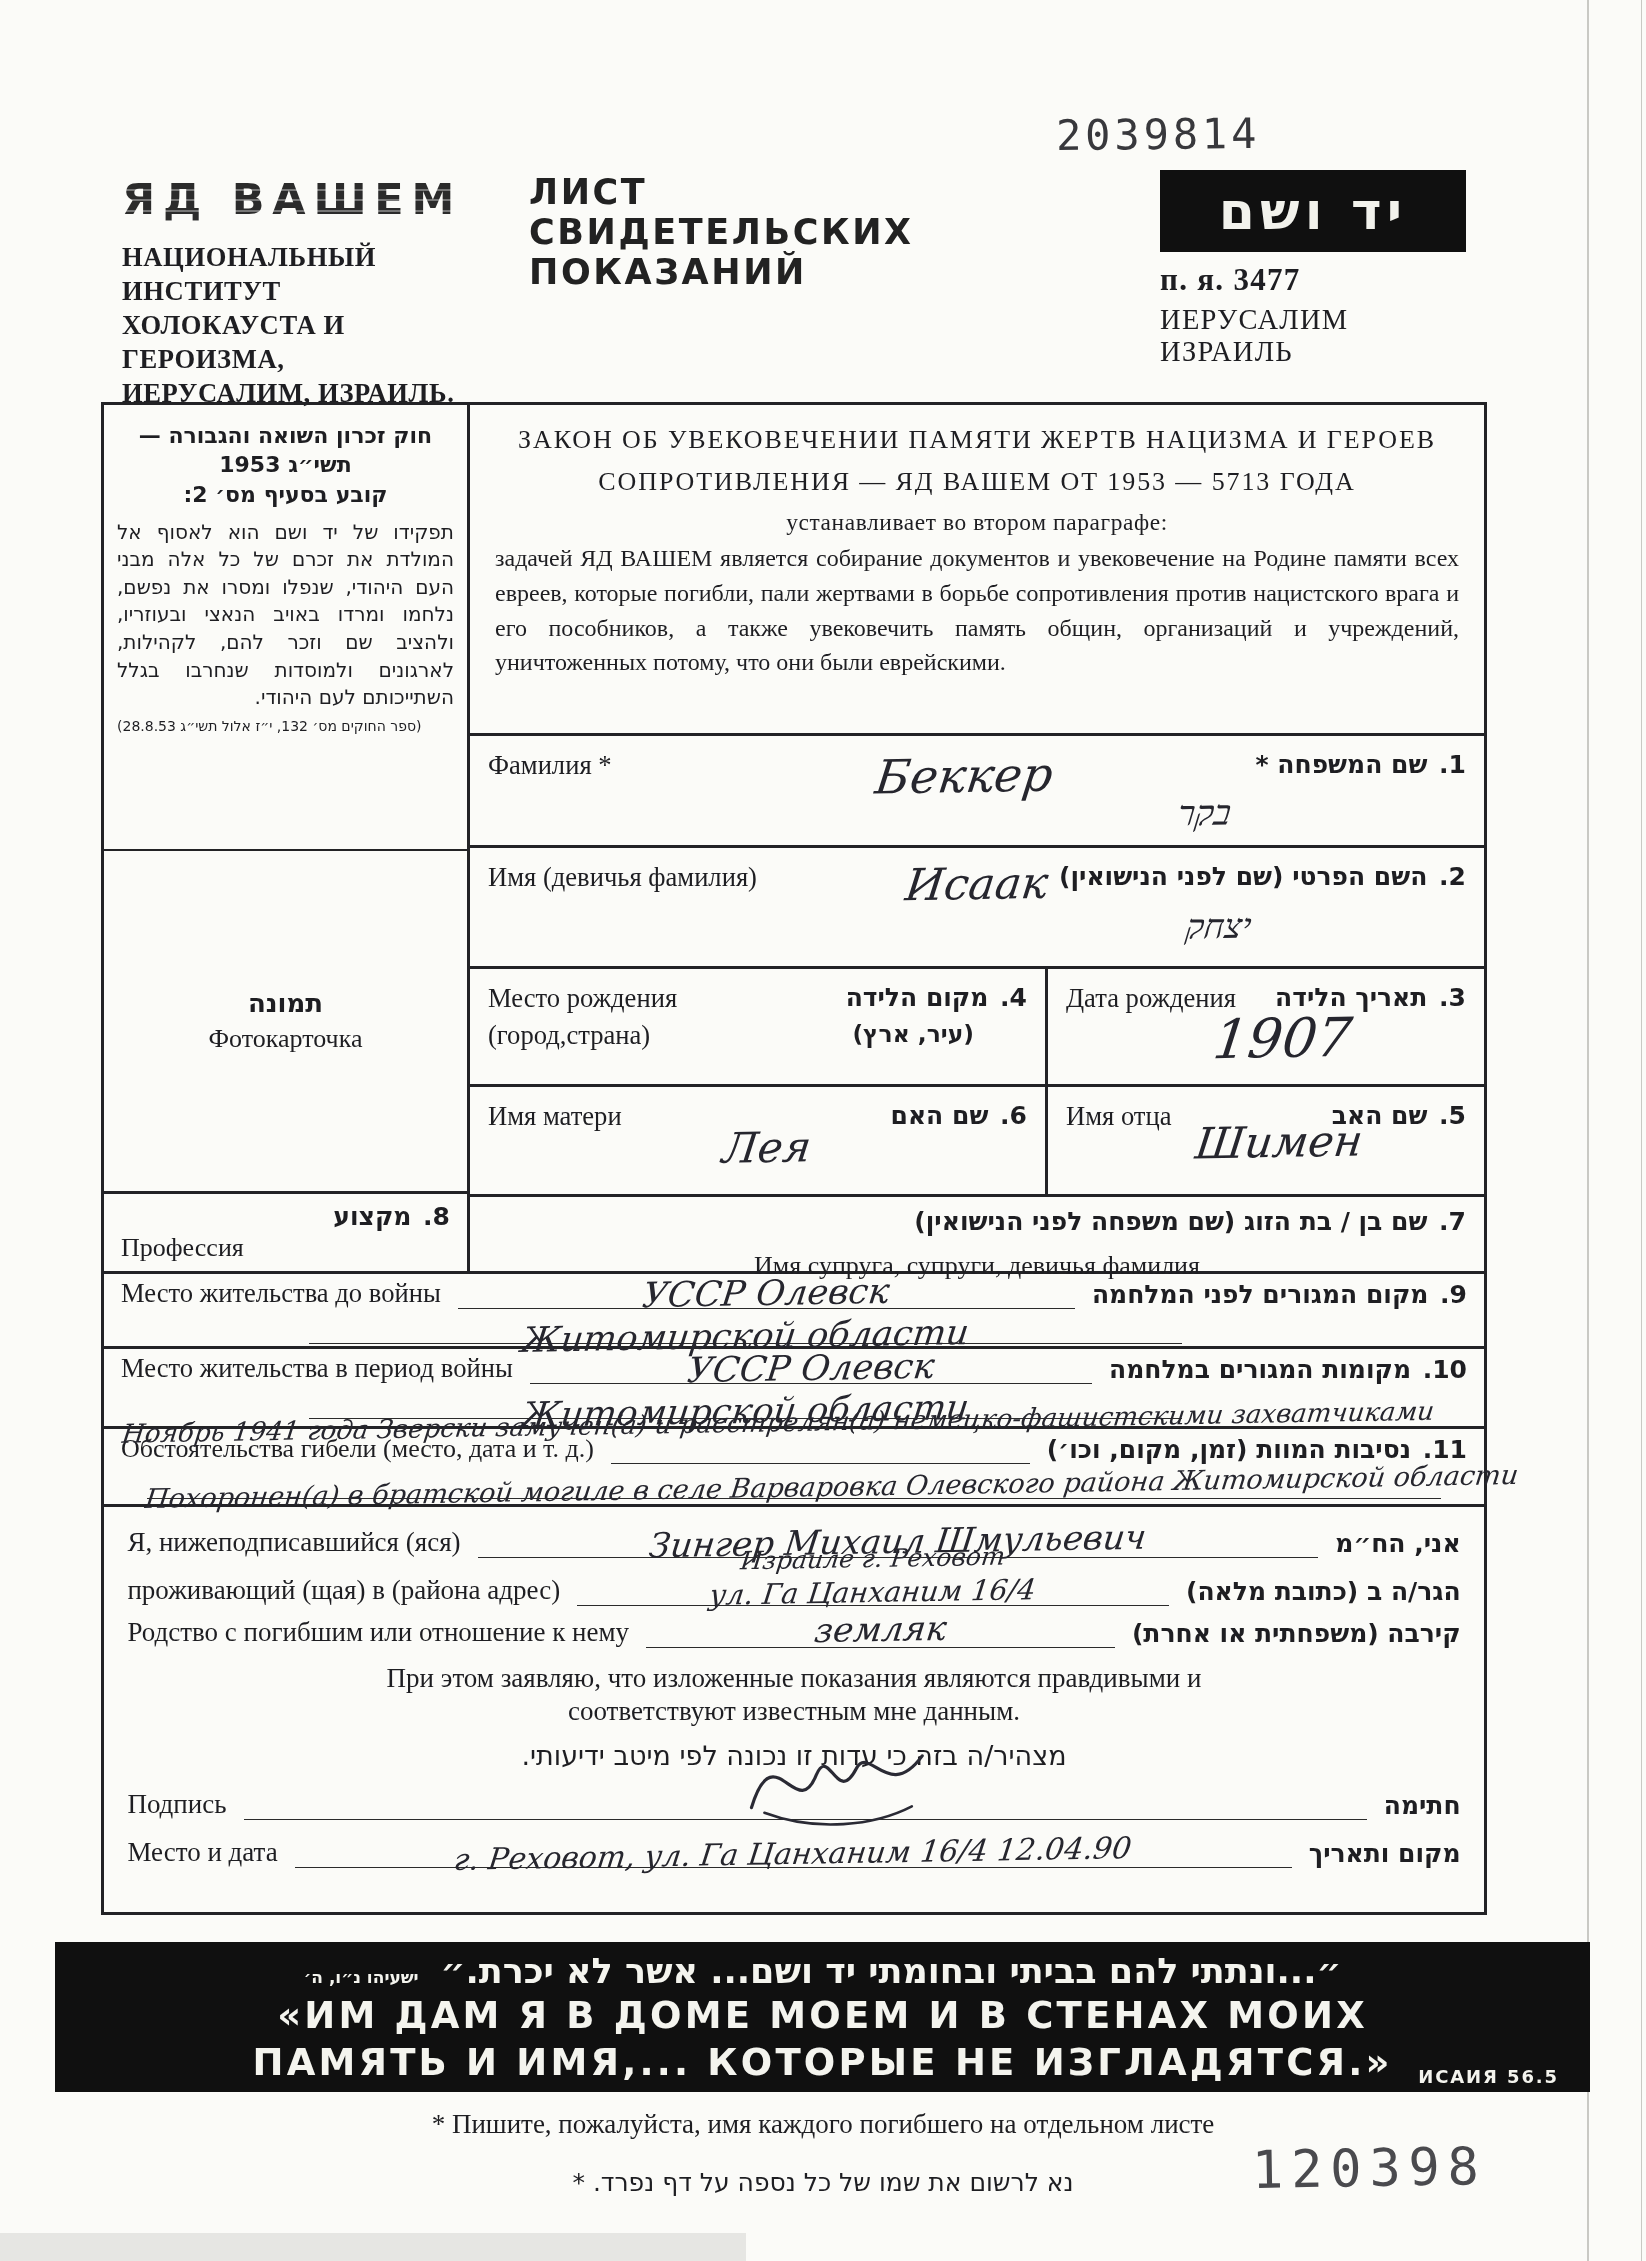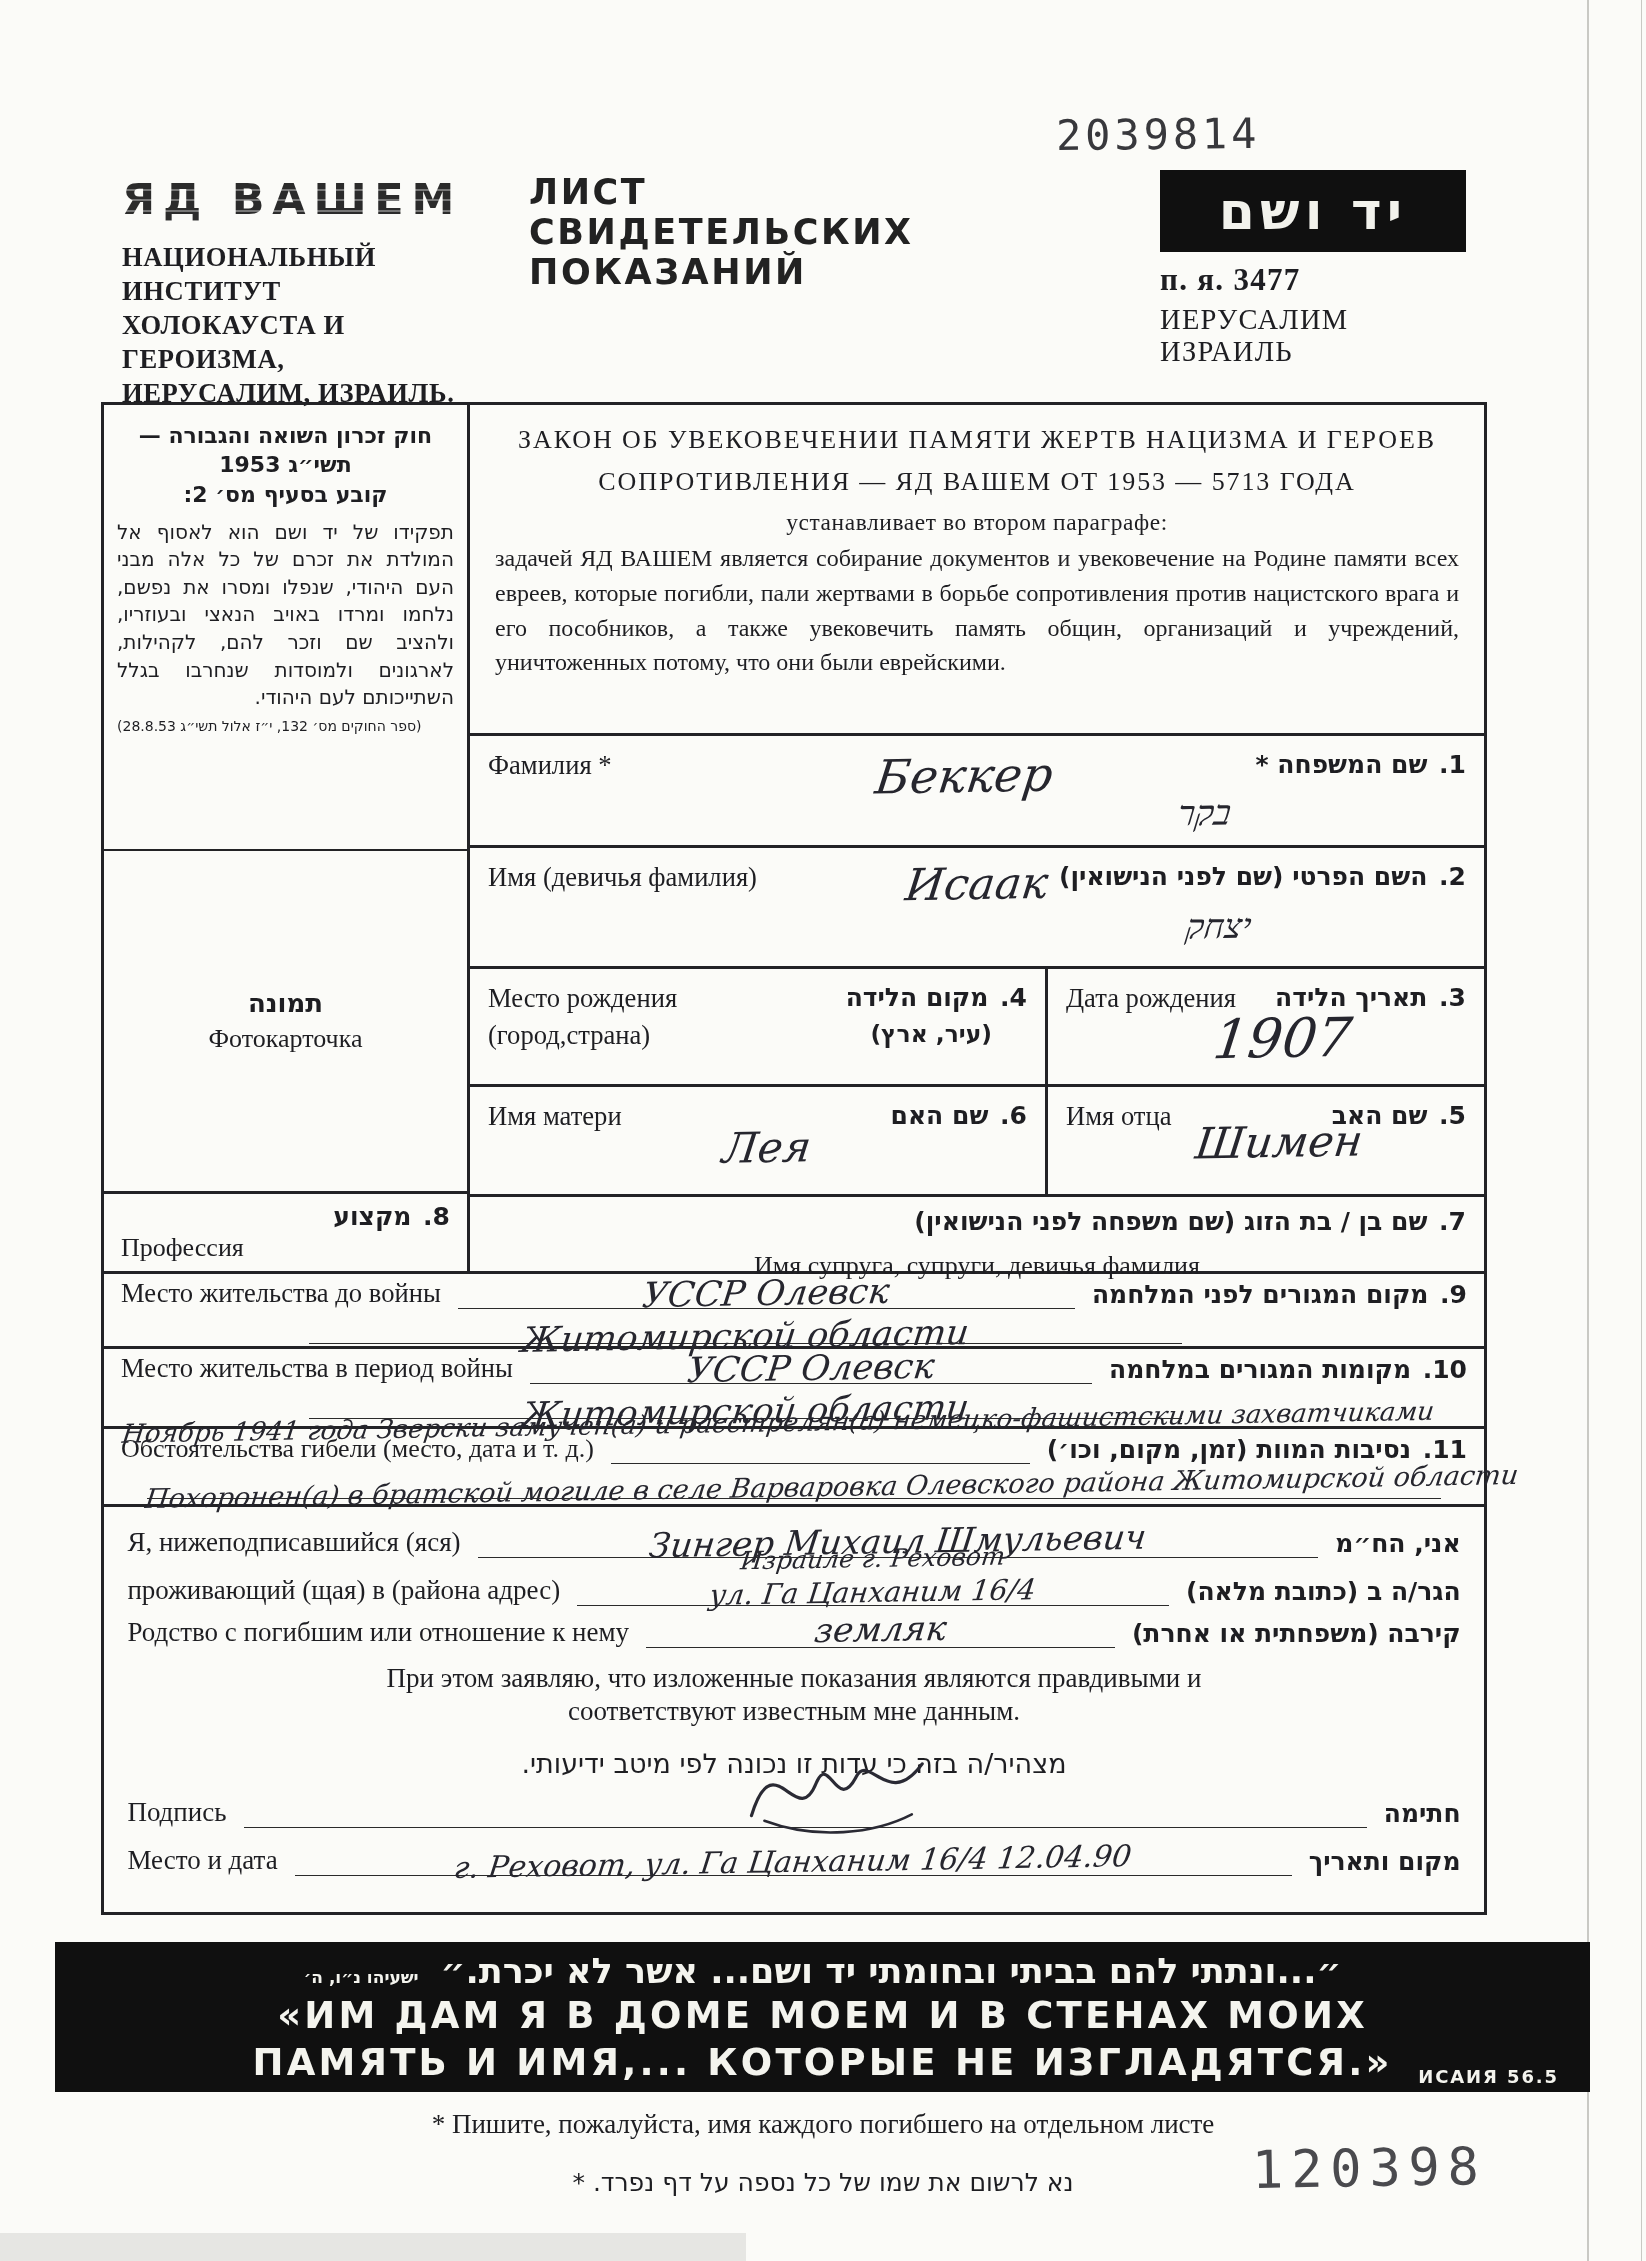--- a/index.html
+++ b/index.html
@@ -63,21 +63,21 @@
   .law-title { text-align:center; font-size:26px; letter-spacing:1.9px; line-height:1.6; }
   .law-sub { text-align:center; font-size:23.4px; margin-top:6.5px; letter-spacing:0.6px; }
   .law-body { margin-top:5px; font-size:24px; line-height:1.45; text-align:justify; }
   .mrow { border-top:3.2px solid #232326; position:relative; }
   .r1 { height:112px; } .r2 { height:121px; } .r34 { height:118px; display:flex; } .r56 { height:110px; display:flex; } .r7 { flex:1; }
   .c-left { width:57%; border-right:3.2px solid #232326; position:relative; }
   .c-right { flex:1; position:relative; }
   .fc-ru { position:absolute; left:18px; top:14.3px; font-size:26.6px; white-space:nowrap; }
   .fc-ru2 { position:absolute; left:18px; top:51px; font-size:26.6px; }
   .fc-he { position:absolute; right:18px; top:14.3px; }
-  .fc-he2 { position:absolute; right:53px; top:51px; font-family:"DejaVu Sans", sans-serif; font-weight:bold; font-size:23.4px; direction:rtl; }
+  .fc-he2 { position:absolute; right:71px; top:51px; font-family:"DejaVu Sans", sans-serif; font-weight:bold; font-size:23.4px; direction:rtl; }
 
   
   .hw { font-family:"DejaVu Serif", serif; font-style:italic; color:#26262e; display:inline-block; transform:skewX(-8deg) rotate(-1deg); white-space:nowrap; }
   .hw-sur { position:absolute; left:40%; top:11.7px; font-size:47px; }
   .hw-sur-he { position:absolute; right:25%; top:57px; font-size:35px; direction:rtl; }
   .hw-name { position:absolute; left:43%; top:10.4px; font-size:44px; }
   .hw-name-he { position:absolute; right:23%; top:58px; font-size:34px; direction:rtl; }
   .hw-year { position:absolute; left:38%; top:38px; font-size:54px; }
   .hw-mother { position:absolute; left:44%; top:36px; font-size:42px; }
   .hw-father { position:absolute; left:34%; top:30px; font-size:43px; }
@@ -106,21 +106,21 @@
   .dlab { font-size:27px; white-space:nowrap; }
   .dfill { flex:1; border-bottom:1.9px solid #2b2b2b; text-align:center; position:relative; }
   .dhe { font-family:"DejaVu Sans", sans-serif; font-weight:bold; font-size:25px; direction:rtl; white-space:nowrap; }
   .dl1 { height:39px; } .dl1 .hw { font-size:34px; position:relative; bottom:-3.9px; }
   .dl2 { height:38px; margin-top:10.4px; }
   .addr-top { position:absolute; left:0; right:0; top:-28.5px; font-size:25px; }
   .dl2 .hw.main { font-size:28.5px; position:relative; bottom:-3.9px; }
   .dl3 { height:35px; margin-top:6.5px; } .dl3 .hw { font-size:34px; position:relative; bottom:-2.6px; }
   .stmt { text-align:center; font-size:27px; margin-top:14.3px; line-height:1.25; }
   .stmt2 { text-align:center; font-size:27px; }
-  .stmt-he { text-align:center; font-size:27px; margin-top:21px; direction:rtl; font-family:"DejaVu Sans", sans-serif; }
+  .stmt-he { text-align:center; font-size:27px; margin-top:13px; direction:rtl; font-family:"DejaVu Sans", sans-serif; }
   .dl-sig { height:43px; margin-top:6.5px; } 
   .sig-svg { position:absolute; left:44%; bottom:-7.8px; overflow:visible; }
   .dl-pd { height:40px; margin-top:7.8px; } .dl-pd .hw { font-size:30px; position:relative; bottom:-3.9px; }
 
   
   .banner { position:absolute; left:55px; top:1942px; width:1535px; height:150px; background:#101010; color:#f4f4ee; padding:9px 28.5px 5.2px; }
   .b-he { display:flex; direction:rtl; justify-content:center; align-items:baseline; gap:22px; font-family:"DejaVu Sans", sans-serif; font-weight:bold; font-size:35px; }
   .b-src { font-size:17px; font-weight:bold; }
   .b-ru { text-align:center; font-family:"DejaVu Sans", sans-serif; font-weight:bold; font-size:37px; letter-spacing:3.2px; line-height:1.16; margin-top:3.9px; }
   .b-isa { position:absolute; right:31px; bottom:5.2px; font-family:"DejaVu Sans", sans-serif; font-weight:bold; font-size:18px; letter-spacing:1.9px; }

